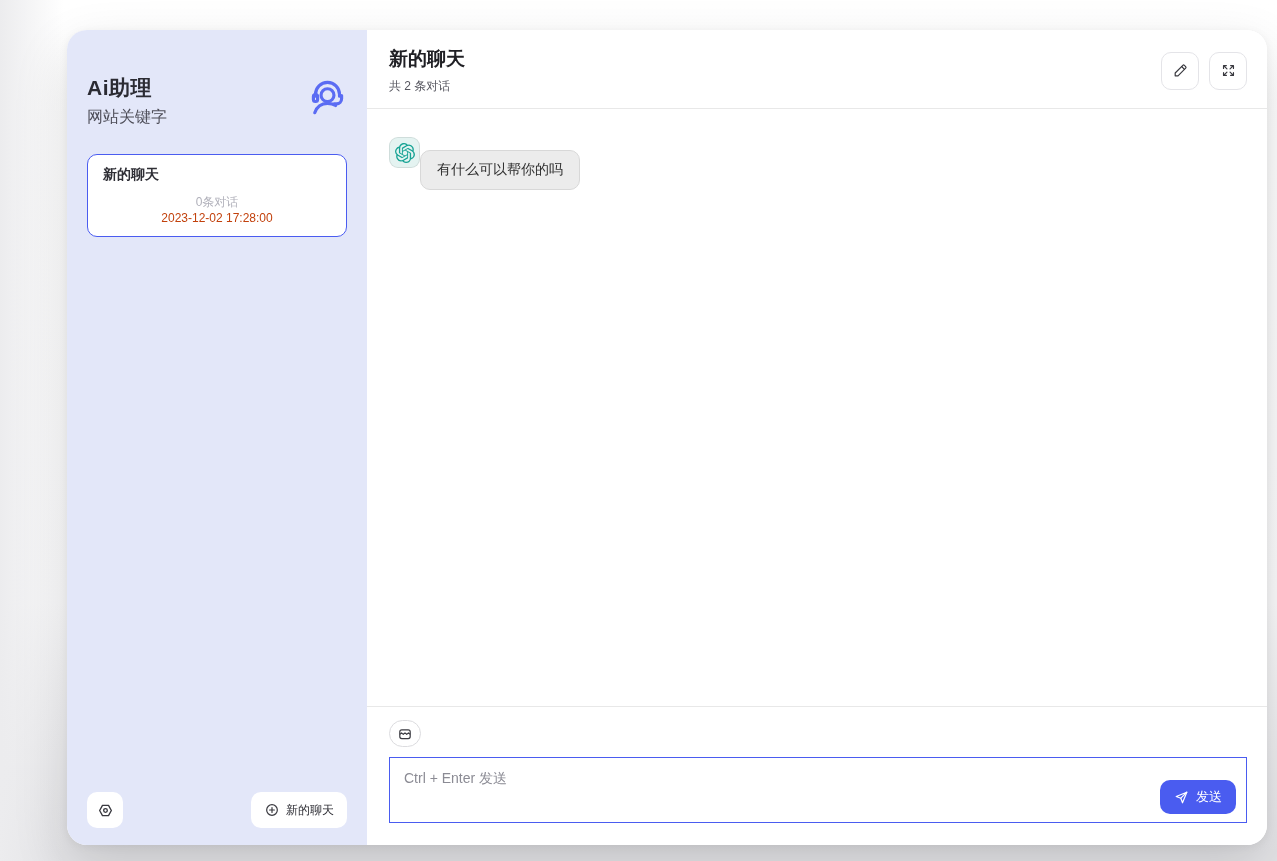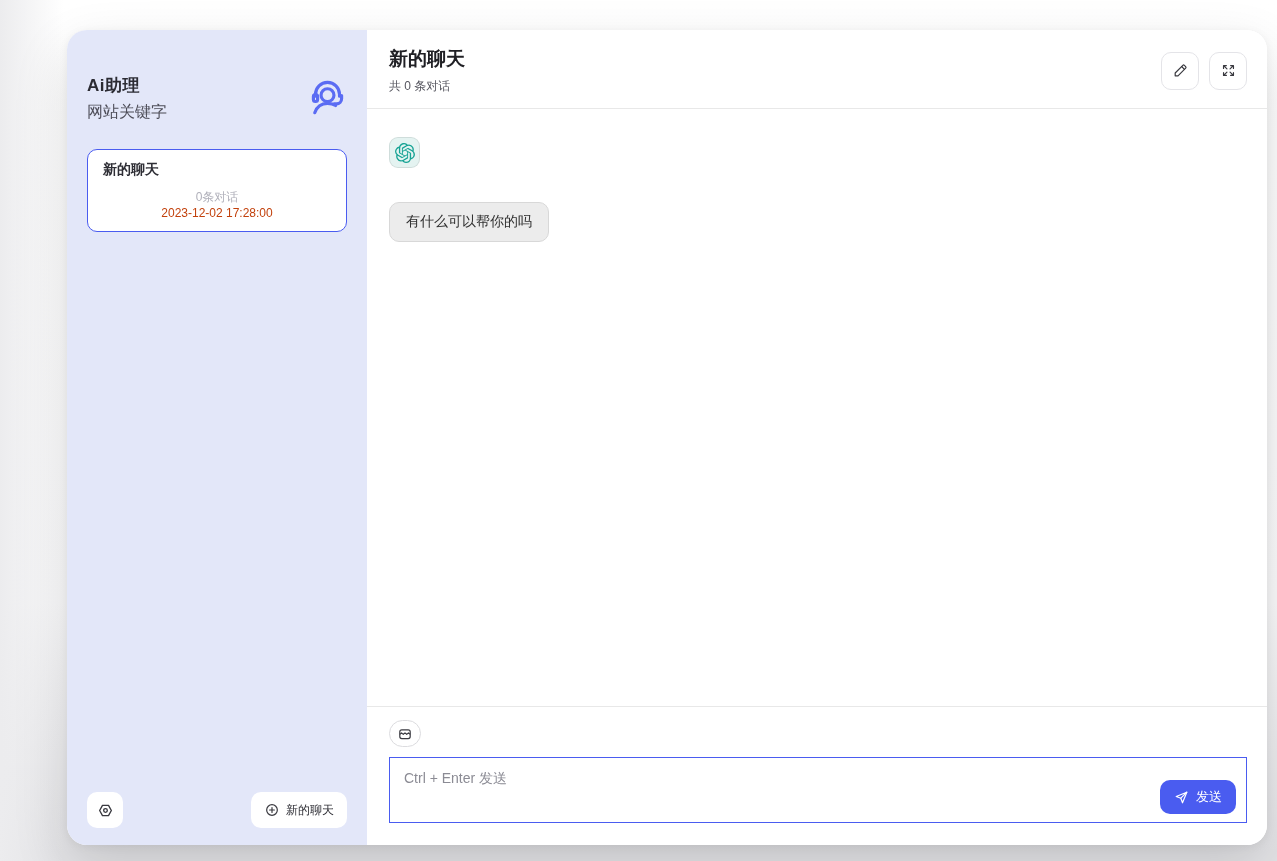--- a/index.html
+++ b/index.html
@@ -17,21 +17,21 @@
     border-radius:20px; overflow:hidden; display:flex; background:#ffffff;
     box-shadow: 0 22px 55px rgba(0,0,0,0.14), 0 2px 10px rgba(0,0,0,0.06);
   }
 
   
   .sidebar {
     width:300px; flex:0 0 300px; background:#e3e7f9;
     padding:20px; position:relative; display:flex; flex-direction:column;
   }
   .side-header { display:flex; justify-content:space-between; align-items:flex-start; margin-top:24px; }
-  .side-title { font-size:17px; font-weight:700; color:#2b2b33; letter-spacing:0.5px; }
+  .side-title { font-size:21px; font-weight:700; color:#2b2b33; letter-spacing:0.5px; }
   .side-sub { font-size:16px; color:#4e4e59; margin-top:5px; }
   .side-logo { width:42px; height:42px; margin-top:2px; }
 
   .chat-item {
     margin-top:26px; background:#ffffff; border:1.5px solid #4a5cf0;
     border-radius:10px; padding:11px 15px; cursor:pointer;
   }
   .chat-item-title { font-size:14px; font-weight:700; color:#2f2f36; }
   .chat-item-meta { display:flex; justify-content:space-between; align-items:center; margin-top:10px; font-size:12px;flex-direction:column; }
   .chat-item-count { color:#b0b0ba; }
@@ -58,21 +58,21 @@
   }
   .main-title { font-size:19px; font-weight:700; color:#202025; }
   .main-sub { font-size:12px; color:#55555e; margin-top:6px; }
   .header-actions { display:flex; gap:10px; }
   .hbtn {
     width:38px; height:38px; border:1px solid #e4e4e8; border-radius:10px;
     background:#ffffff; display:flex; align-items:center; justify-content:center; cursor:pointer;
   }
 
   .chat-body { flex:1; padding:28px 20px 20px 22px; overflow:hidden; }
-  .msg { display:flex; flex-direction:column; align-items:flex-start;gap:21px; }
+  .msg { display:flex; flex-direction:row; align-items:flex-start; }
   .msg-avatar {
     width:31px; height:31px; border-radius:9px; background:#e4f3f1;
     border:1px solid rgba(0,0,0,0.09);
     display:flex; align-items:center; justify-content:center;
   }
   .msg-bubble {
     margin-top:13px; background:#ececec; border:1px solid #d8d8d8;
     border-radius:10px; padding:10px 16px; font-size:14px; color:#303030; max-width:560px;
   }
 
@@ -148,21 +148,21 @@
       </button>
     </div>
 
   </aside>
 
   <section class="main">
 
     <header class="main-header">
       <div>
         <div class="main-title">新的聊天</div>
-        <div class="main-sub">共 0 条对话</div>
+        <div class="main-sub">共 2 条对话</div>
       </div>
       <div class="header-actions">
         <button class="hbtn">
           <span>
             <svg width="17" height="17" viewBox="0 0 24 24" fill="none" stroke="#3a3a40" stroke-width="1.7" stroke-linecap="round" stroke-linejoin="round">
               <path d="M4.5 19.5 h4 L19.3 8.7 a1.5 1.5 0 0 0 0 -2.1 l-1.9 -1.9 a1.5 1.5 0 0 0 -2.1 0 L4.5 15.5 Z"></path>
               <path d="M13.6 6.4 l4 4"></path>
             </svg>
           </span>
         </button>

